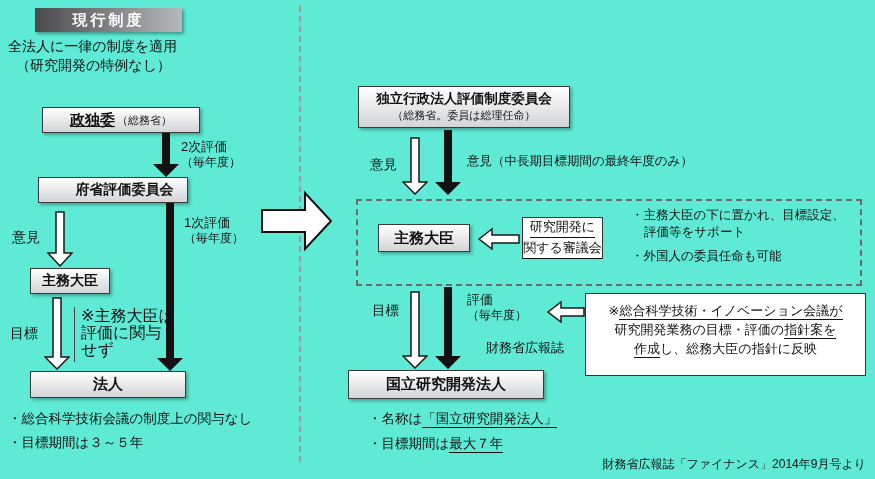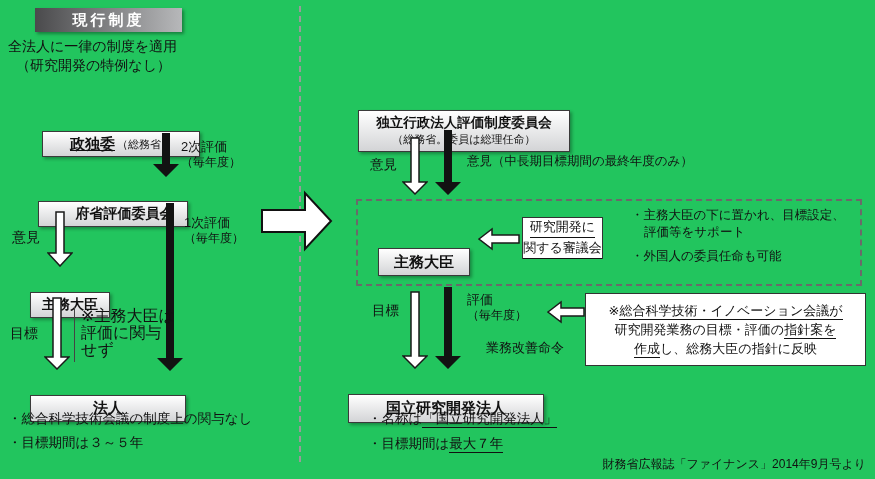--- a/index.html
+++ b/index.html
@@ -1,32 +1,32 @@
 <!DOCTYPE html>
 <html><head>
 <meta charset="utf-8">
 <style>
   * { margin:0; padding:0; box-sizing:border-box; }
   html,body { background:#ffffff; }
   body { font-family:"Liberation Sans","DejaVu Sans",sans-serif; color:#111; }
-  #stage { position:relative; width:875px; height:479px; background:#22c55e; overflow:hidden; }
+  #stage { position:relative; width:875px; height:479px; background:#5eead4; overflow:hidden; }
   .abs { position:absolute; }
 
   .hdr {
     color:#fff; font-weight:bold; font-size:15px; letter-spacing:3px;
     text-align:center; line-height:24px;
     background:linear-gradient(to right,#4a4a4c,#b7b8ba);
     box-shadow:2px 2px 3px rgba(0,0,0,.35);
   }
   .node {
     background:linear-gradient(#ffffff,#d3d4d6);
     border:1px solid #3a3a3a;
     box-shadow:2px 2px 3px rgba(0,0,0,.3);
     display:flex; align-items:center; justify-content:center;
-    font-weight:bold; color:#111; text-align:center;margin-top:24px;
+    font-weight:bold; color:#111; text-align:center;
   }
   .node .sub { font-weight:normal; }
   .plainbox { background:#fff; border:1px solid #333; }
   .dashedbox { border:2px dashed #6a6a6a; background:transparent; }
   .u { border-bottom:1px solid #111; padding-bottom:1px; }
   .lbl { white-space:nowrap; }
   .divider { width:0; border-left:2px dashed #9a9a9a; }
 </style>
 </head>
 <body>
@@ -132,27 +132,27 @@
   <svg class="abs" style="left:402px; top:291px;" width="26" height="78">
     <polygon points="9,1 17,1 17,65 25,65 13,77 1,65 9,65" fill="#ffffff" stroke="#1a1a1a" stroke-width="1.5"></polygon>
   </svg>
   <div class="abs lbl" style="left:372px; top:302px; font-size:13.5px;">目標</div>
 
   <svg class="abs" style="left:435px; top:287px;" width="26" height="82">
     <polygon points="9,0 17,0 17,69 26,69 13,82 0,69 9,69" fill="#121212"></polygon>
   </svg>
   <div class="abs lbl" style="left:467px; top:291px; font-size:13px;">評価</div>
   <div class="abs lbl" style="left:467px; top:307px; font-size:12px;">（毎年度）</div>
-  <div class="abs lbl" style="left:486px; top:339px; font-size:13px;">業務改善命令</div>
+  <div class="abs lbl" style="left:486px; top:339px; font-size:13px;">財務省広報誌</div>
 
   <svg class="abs" style="left:547px; top:300px;" width="38" height="24">
     <polygon points="1,12 14,2 14,8 37,8 37,16 14,16 14,22" fill="#ffffff" stroke="#1a1a1a" stroke-width="1.5"></polygon>
   </svg>
 
-  <div class="abs plainbox" style="left:585px; top:293px; width:281px; height:73px; padding:7px 4px; font-size:13px; line-height:19px; text-align:center;">
+  <div class="abs plainbox" style="left:585px; top:293px; width:281px; height:83px; padding:7px 4px; font-size:13px; line-height:19px; text-align:center;">
     <div><span>※</span><span class="u">総合科学技術・イノベーション会議が</span></div>
     <div><span>研究開発業務の目標・評価の</span><span class="u">指針案を</span></div>
     <div><span class="u">作成</span><span>し、総務大臣の指針に反映</span></div>
   </div>
 
   <div class="abs node" style="left:348px; top:370px; width:196px; height:29px; font-size:15px;">
     <span>国立研究開発法人</span>
   </div>
 
   <div class="abs lbl" style="left:368px; top:410px; font-size:13.5px;">

